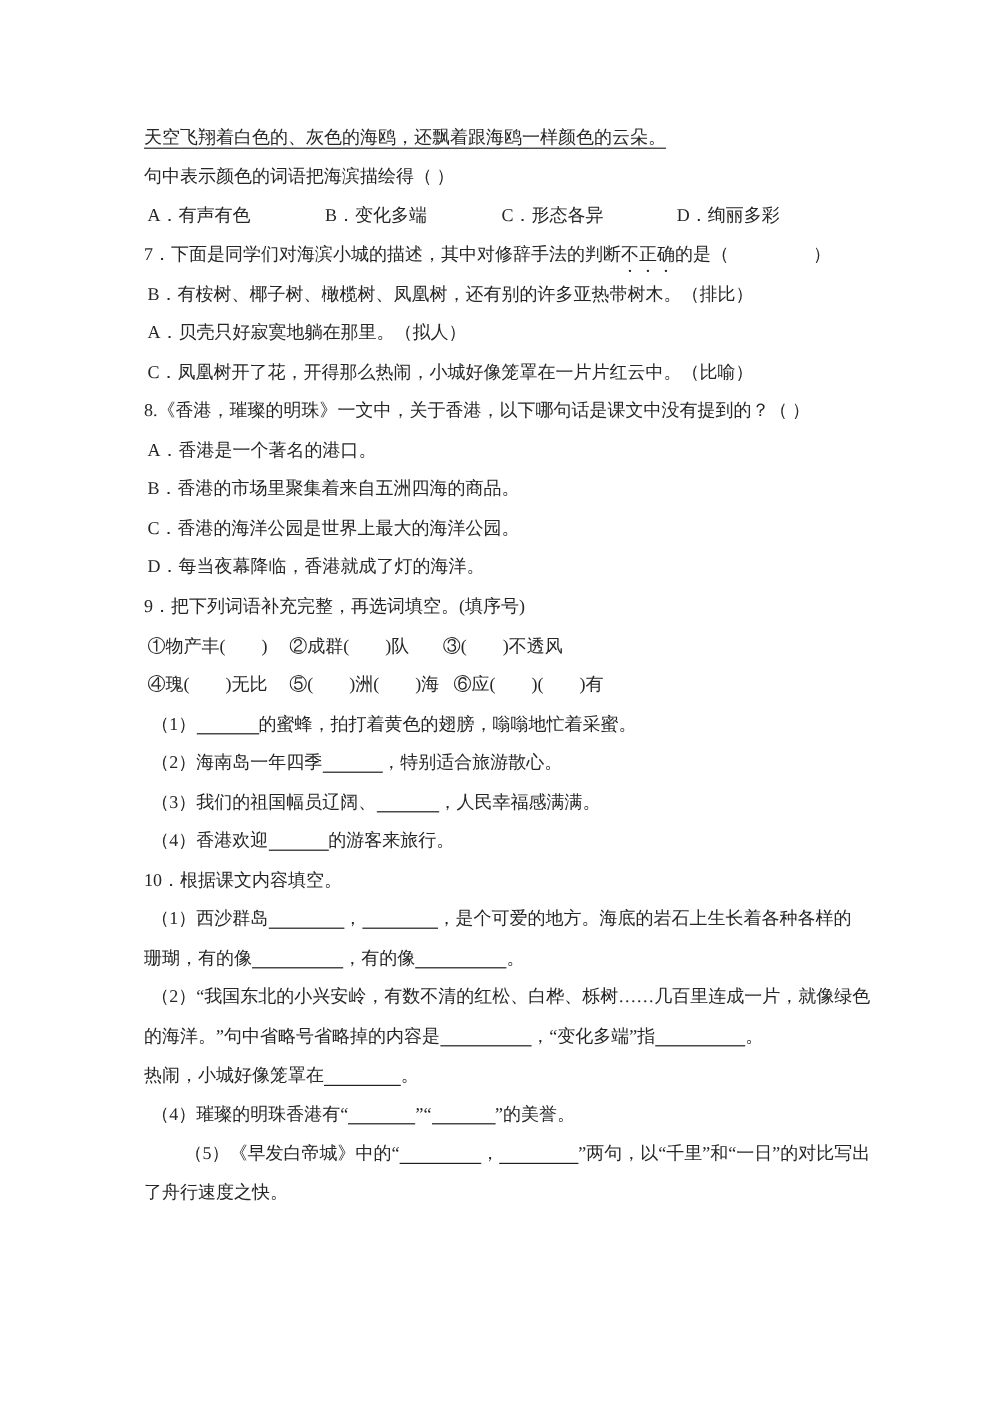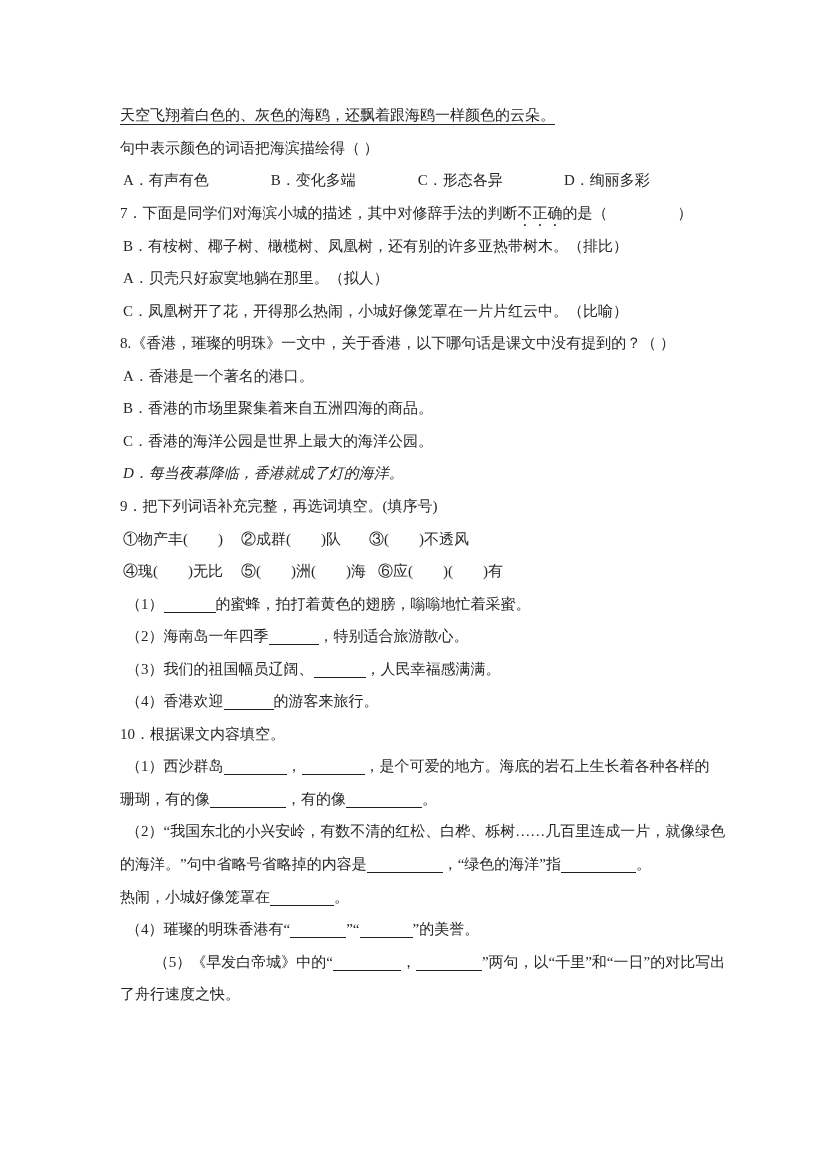--- a/index.html
+++ b/index.html
@@ -29,33 +29,33 @@
       <div class="line"><span class="t">句中表示颜色的词语把海滨描绘得（ ）</span></div>
       <div class="line" style="padding-left: 3px;"><span class="t">A．有声有色</span><span class="gap" style="width: 62px;"></span><span class="t">B．变化多端</span><span class="gap" style="width: 62px;"></span><span class="t">C．形态各异</span><span class="gap" style="width: 61px;"></span><span class="t">D．绚丽多彩</span></div>
       <div class="line"><span class="t">7．下面是同学们对海滨小城的描述，其中对修辞手法的判断</span><span class="t e">不正确</span><span class="t">的是（</span><span class="gap" style="width: 70px;"></span><span class="t">）</span></div>
       <div class="line" style="padding-left: 3px;"><span class="t">B．有桉树、椰子树、橄榄树、凤凰树，还有别的许多亚热带树木。（排比）</span></div>
       <div class="line" style="padding-left: 3px;"><span class="t">A．贝壳只好寂寞地躺在那里。（拟人）</span></div>
       <div class="line" style="padding-left: 3px;"><span class="t">C．凤凰树开了花，开得那么热闹，小城好像笼罩在一片片红云中。（比喻）</span></div>
       <div class="line"><span class="t">8.《香港，璀璨的明珠》一文中，关于香港，以下哪句话是课文中没有提到的？（ ）</span></div>
       <div class="line" style="padding-left: 3px;"><span class="t">A．香港是一个著名的港口。</span></div>
       <div class="line" style="padding-left: 3px;"><span class="t">B．香港的市场里聚集着来自五洲四海的商品。</span></div>
       <div class="line" style="padding-left: 3px;"><span class="t">C．香港的海洋公园是世界上最大的海洋公园。</span></div>
-      <div class="line" style="padding-left: 3px; font-style: italic;"><span class="t">D．每当夜幕降临，香港就成了灯的海洋。</span></div>
+      <div class="line" style="padding-left: 3px;"><span class="t">D．每当夜幕降临，香港就成了灯的海洋。</span></div>
       <div class="line"><span class="t">9．把下列词语补充完整，再选词填空。(填序号)</span></div>
       <div class="line" style="padding-left: 3px;"><span class="t">①物产丰(　　)</span><span class="gap" style="width: 18px;"></span><span class="t">②成群(　　)队</span><span class="gap" style="width: 28px;"></span><span class="t">③(　　)不透风</span></div>
       <div class="line" style="padding-left: 3px;"><span class="t">④瑰(　　)无比</span><span class="gap" style="width: 18px;"></span><span class="t">⑤(　　)洲(　　)海</span><span class="gap" style="width: 12px;"></span><span class="t">⑥应(　　)(　　)有</span></div>
       <div class="line" style="padding-left: 6px;"><span class="t">（1）</span><span class="blank" style="width: 52px;"></span><span class="t">的蜜蜂，拍打着黄色的翅膀，嗡嗡地忙着采蜜。</span></div>
       <div class="line" style="padding-left: 6px;"><span class="t">（2）海南岛一年四季</span><span class="blank" style="width: 50px;"></span><span class="t">，特别适合旅游散心。</span></div>
       <div class="line" style="padding-left: 6px;"><span class="t">（3）我们的祖国幅员辽阔、</span><span class="blank" style="width: 52px;"></span><span class="t">，人民幸福感满满。</span></div>
       <div class="line" style="padding-left: 6px;"><span class="t">（4）香港欢迎</span><span class="blank" style="width: 50px;"></span><span class="t">的游客来旅行。</span></div>
       <div class="line"><span class="t">10．根据课文内容填空。</span></div>
       <div class="line" style="padding-left: 6px;"><span class="t">（1）西沙群岛</span><span class="blank" style="width: 63px;"></span><span class="t">，</span><span class="blank" style="width: 63px;"></span><span class="t">，是个可爱的地方。海底的岩石上生长着各种各样的</span></div>
       <div class="line"><span class="t">珊瑚，有的像</span><span class="blank" style="width: 76px;"></span><span class="t">，有的像</span><span class="blank" style="width: 76px;"></span><span class="t">。</span></div>
       <div class="line" style="padding-left: 6px;"><span class="t">（2）“我国东北的小兴安岭，有数不清的红松、白桦、栎树……几百里连成一片，就像绿色</span></div>
-      <div class="line"><span class="t">的海洋。”句中省略号省略掉的内容是</span><span class="blank" style="width: 76px;"></span><span class="t">，“绿色的海洋”指</span><span class="blank" style="width: 75px;"></span><span class="t">。</span></div>
+      <div class="line"><span class="t">的海洋。”句中省略号省略掉的内容是</span><span class="blank" style="width: 76px;"></span><span class="t">，“变化多端”指</span><span class="blank" style="width: 75px;"></span><span class="t">。</span></div>
       <div class="line"><span class="t">热闹，小城好像笼罩在</span><span class="blank" style="width: 64px;"></span><span class="t">。</span></div>
       <div class="line" style="padding-left: 6px;"><span class="t">（4）璀璨的明珠香港有“</span><span class="blank" style="width: 56px;"></span><span class="t">”“</span><span class="blank" style="width: 53px;"></span><span class="t">”的美誉。</span></div>
       <div class="line" style="padding-left: 6px; text-align: right;"><span class="t">（5）《早发白帝城》中的“</span><span class="blank" style="width: 68px;"></span><span class="t">，</span><span class="blank" style="width: 66px;"></span><span class="t">”两句，以“千里”和“一日”的对比写出</span></div>
       <div class="line"><span class="t">了舟行速度之快。</span></div>
       <div class="line"><span class="t">照样子，写句子。</span></div>
     </div>
   <div class="footer">
     <span>试卷第 </span><span>2</span><span> 页，共 </span><span>5</span><span> 页</span>
   </div>
 </div>

